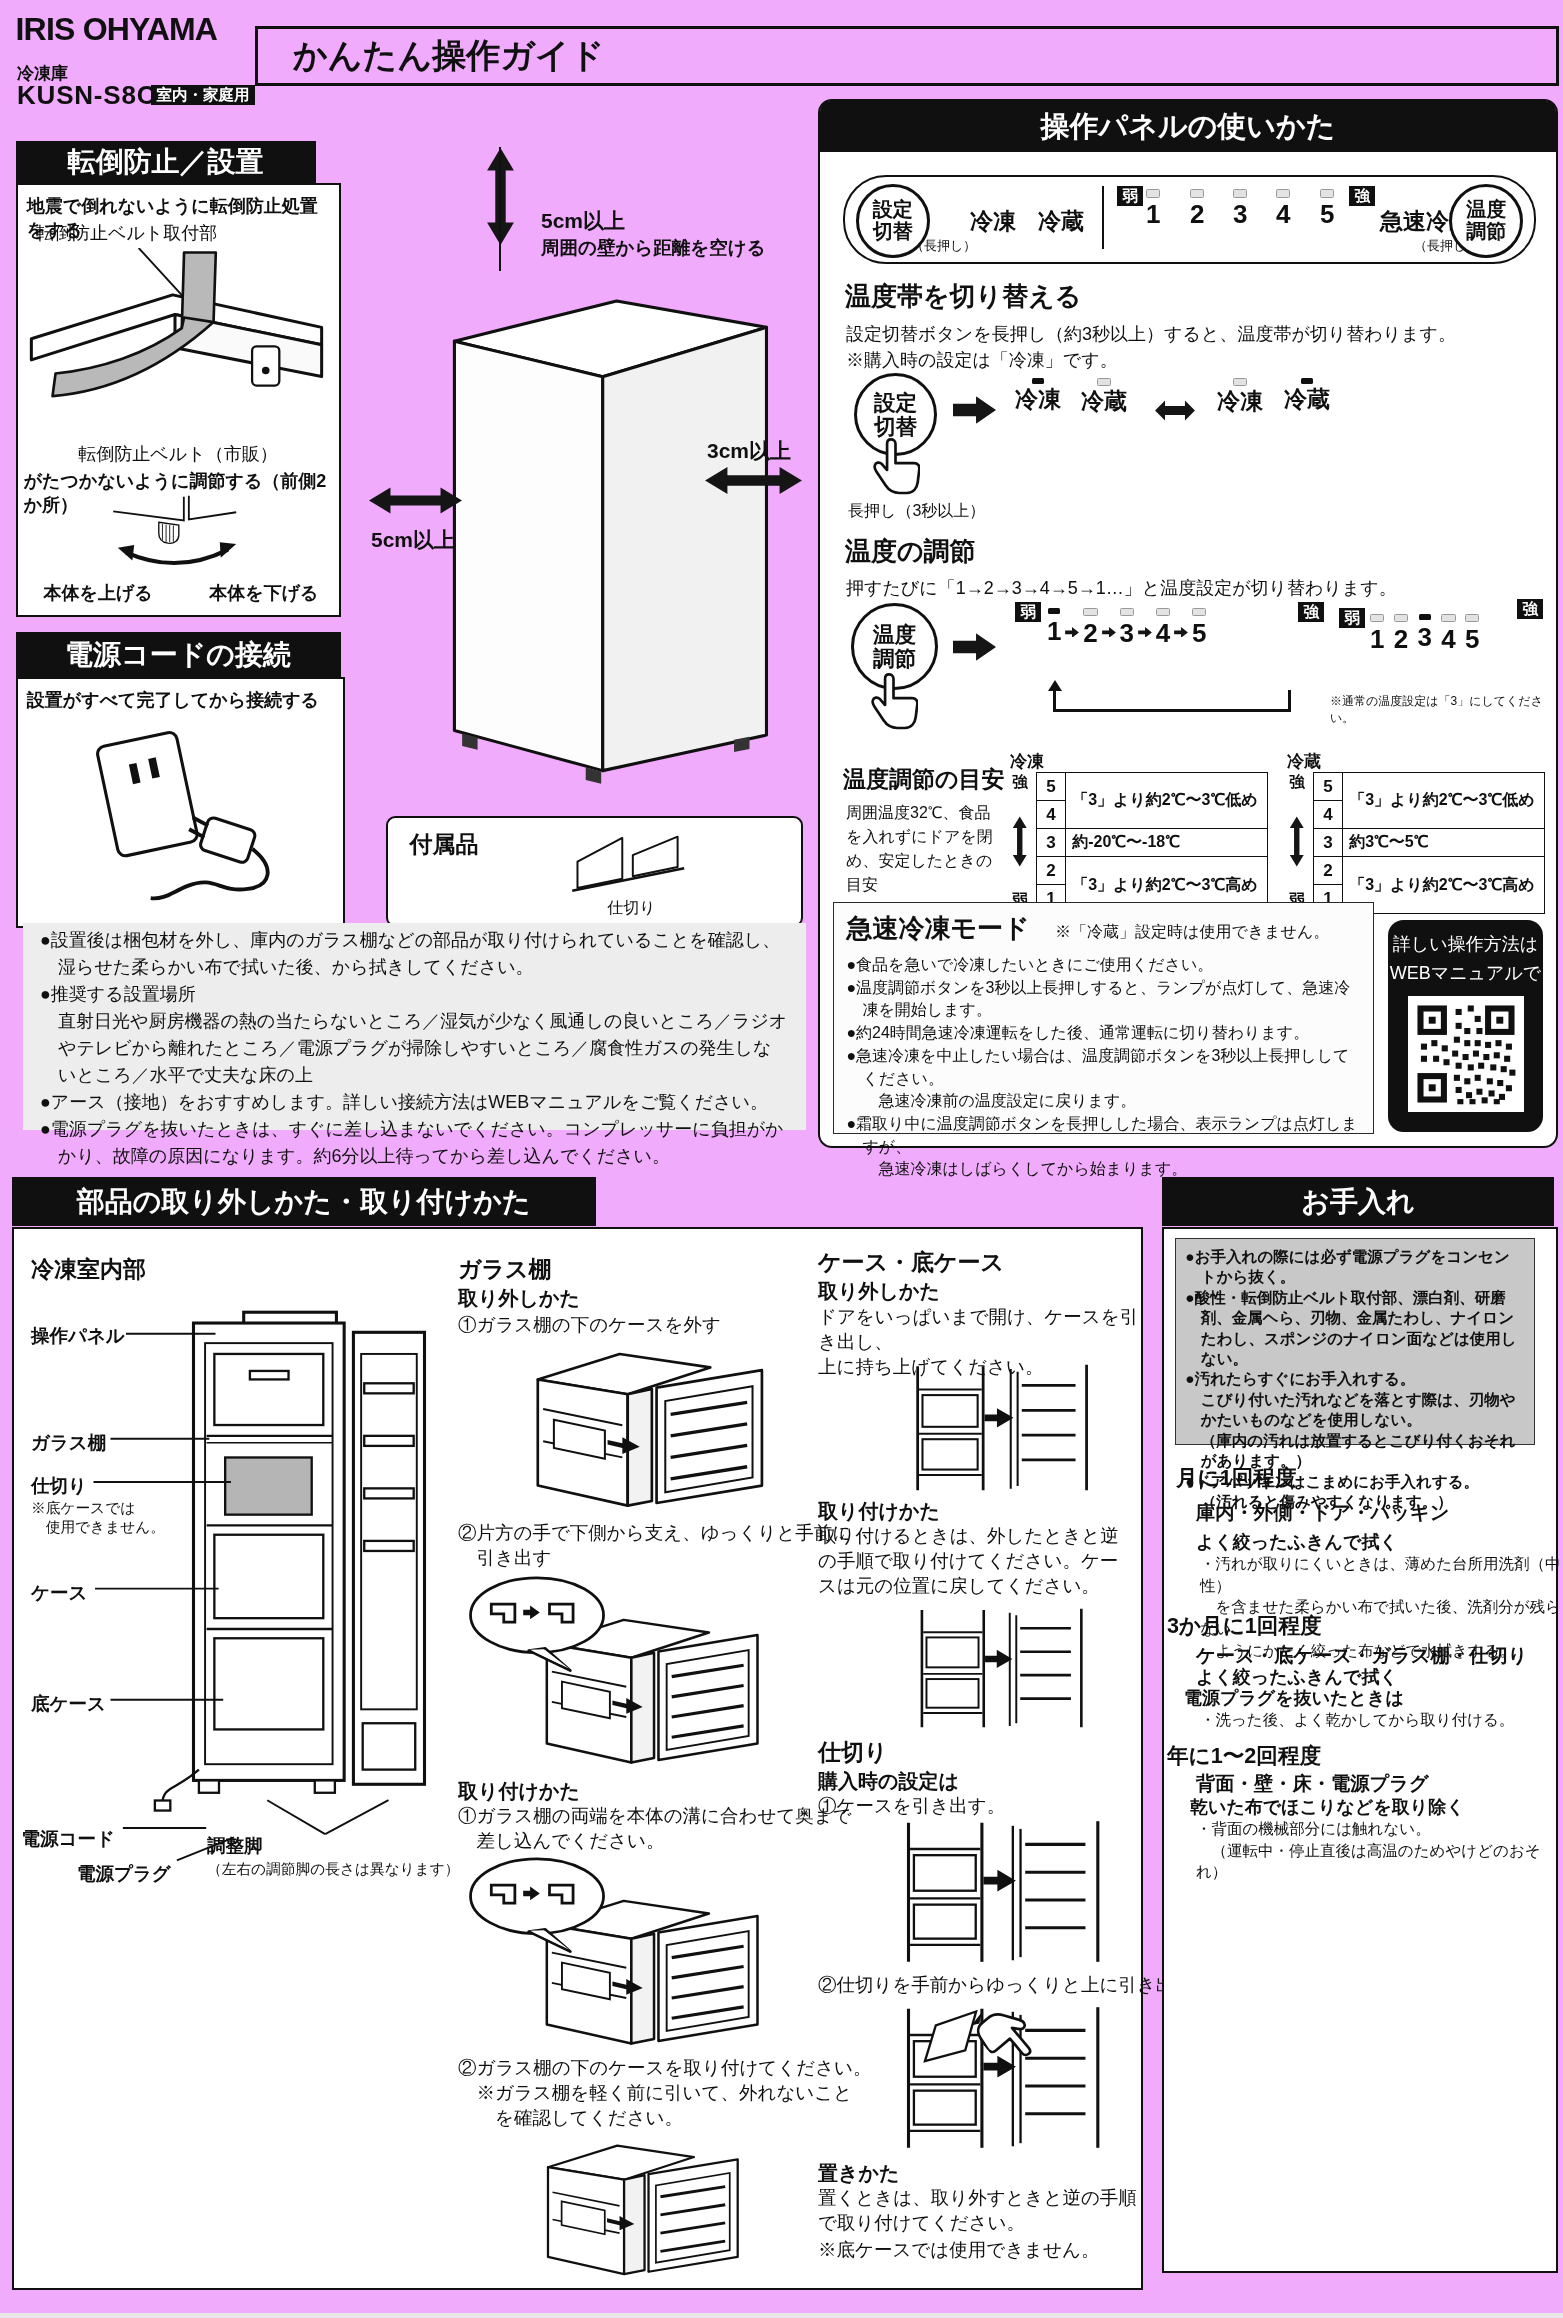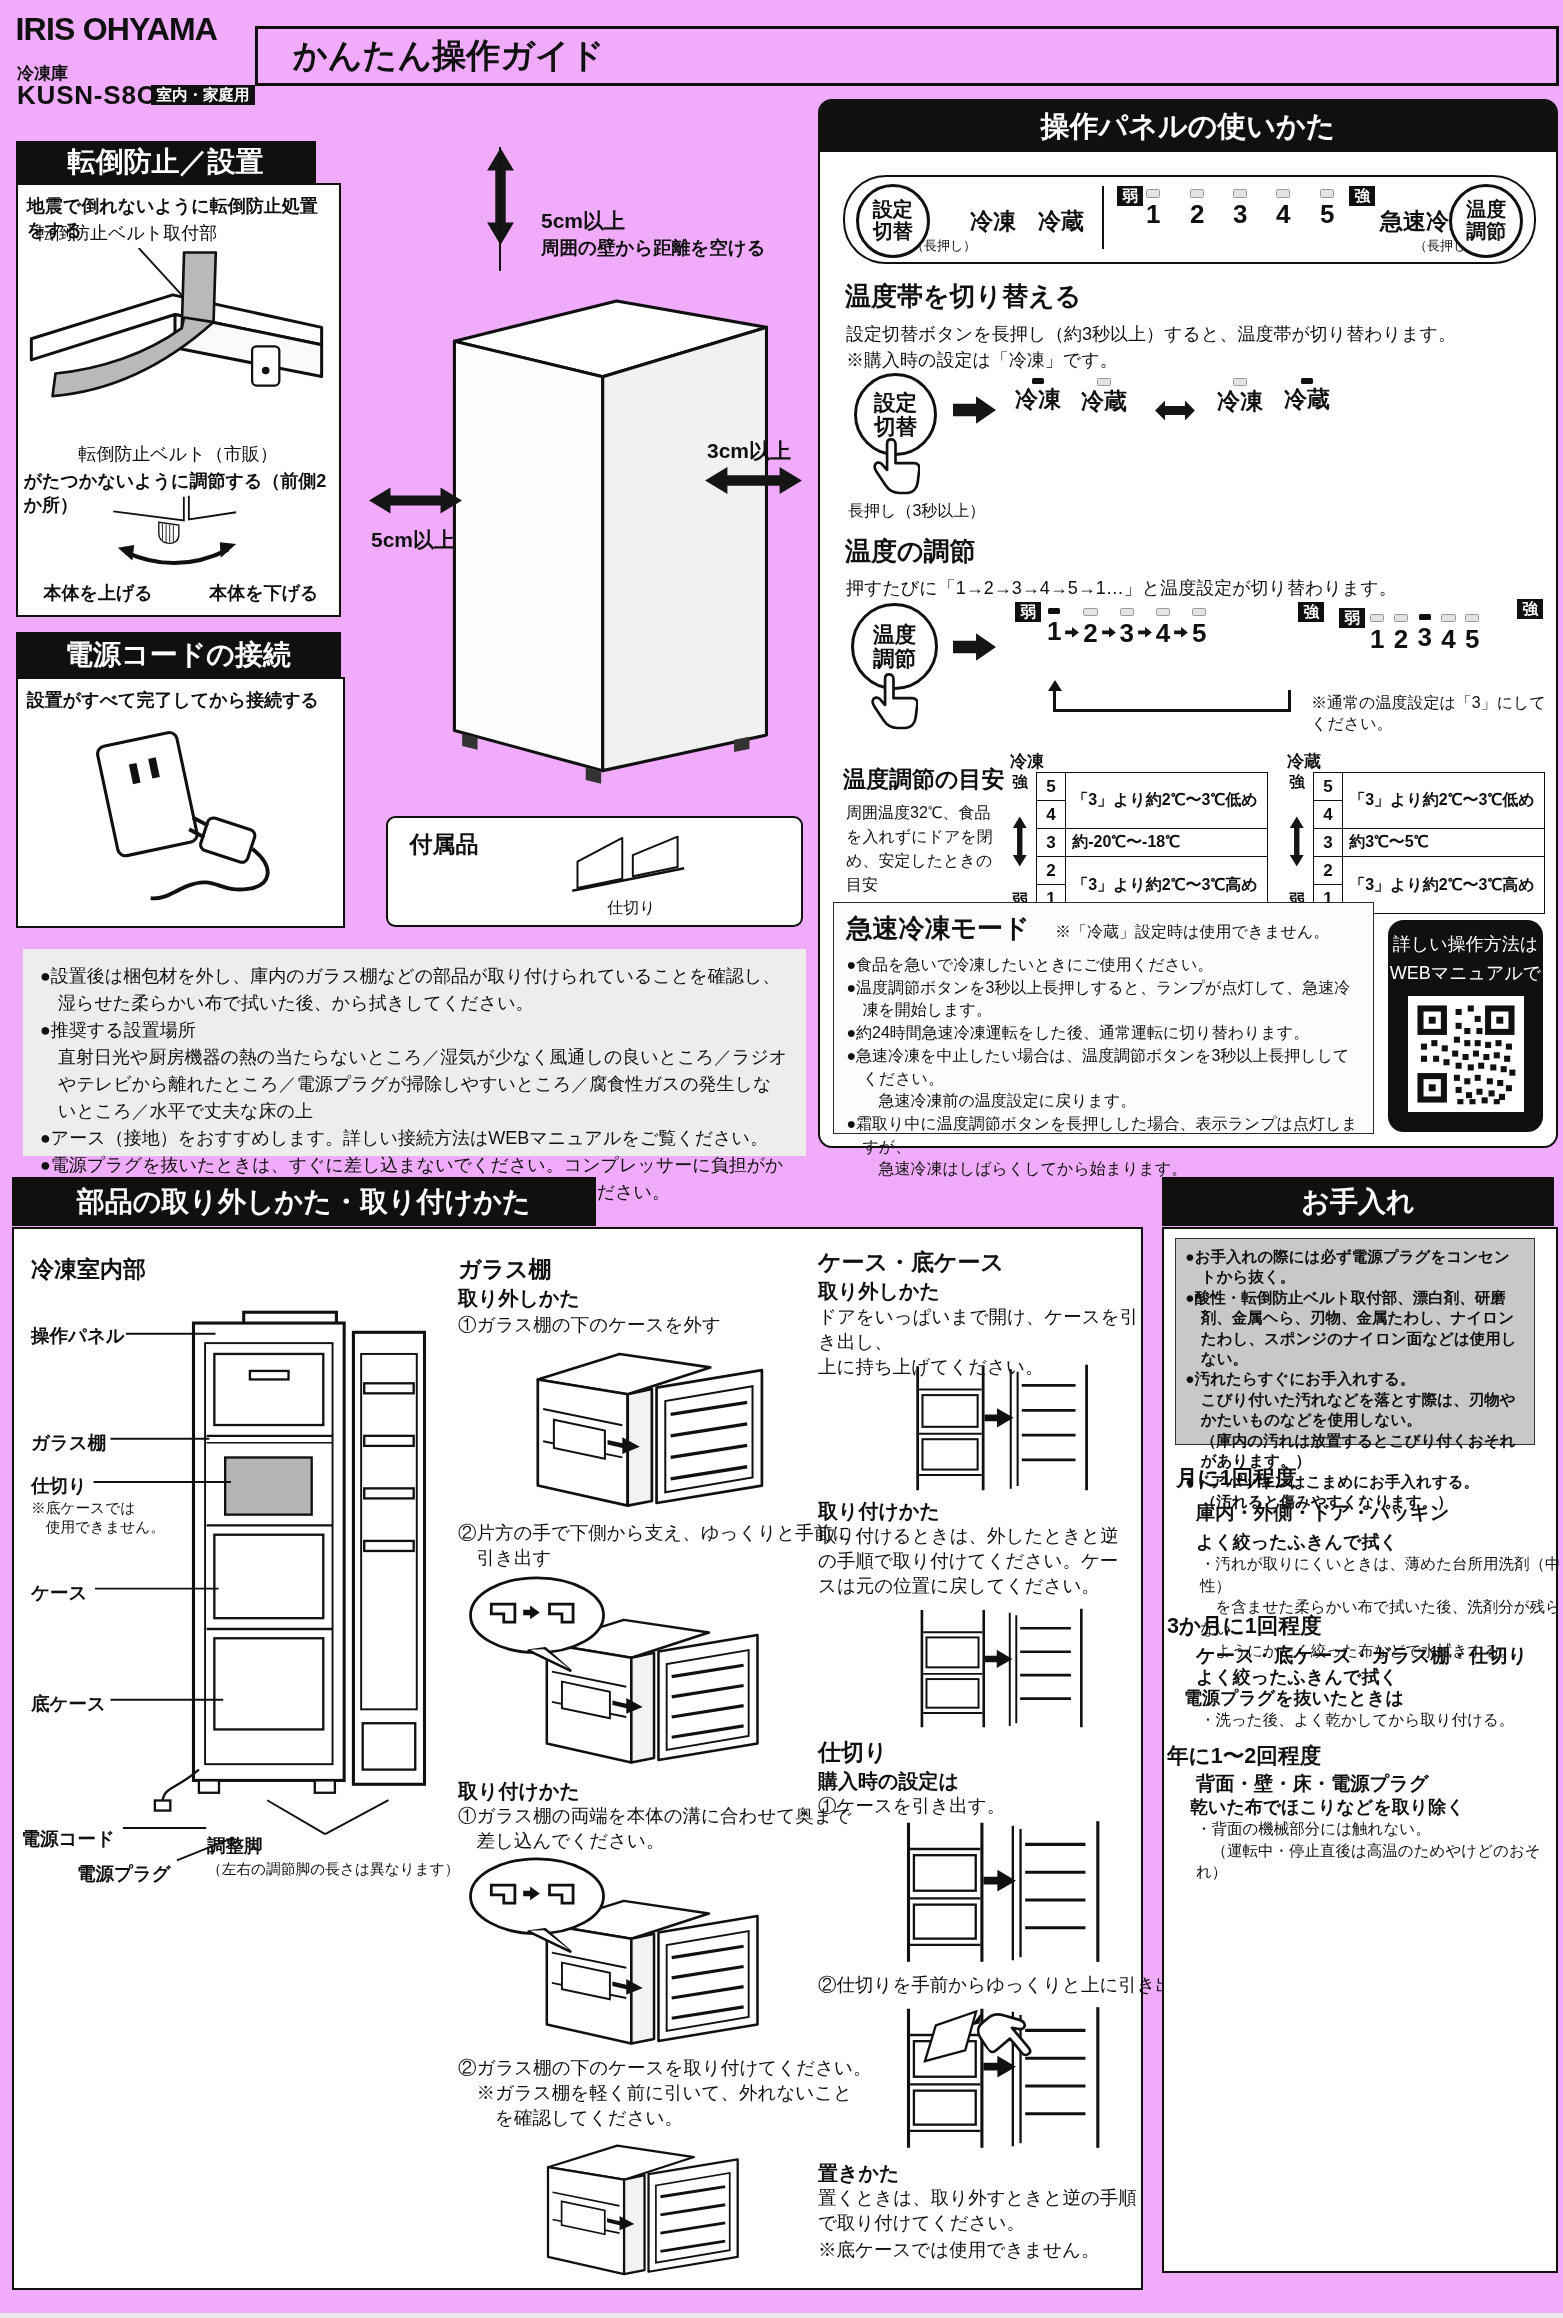--- a/index.html
+++ b/index.html
@@ -322,21 +322,21 @@
   <div class="abs xb" style="left:371px;top:526px;font-size:21px">5cm以上</div>
 
   <div class="box" style="left:386px;top:816px;width:413px;height:107px;border-radius:9.3px">
     <div class="abs xb" style="left:21.6px;top:10.8px;font-size:23px">付属品</div>
     <svg class="abs" style="left:166px;top:12.4px" width="155" height="66" viewBox="0 0 200 85">
         <use href="#i-div"></use>
       </svg>
     <div class="abs" style="left:166px;top:80px;width:155px;text-align:center;font-size:16px">仕切り</div>
   </div>
 
-  <div class="abs" style="left:23px;top:949px;width:783px;height:207px;background:#ededed;padding:14px 17px;box-sizing:border-box;font-size:18px;line-height:1.5">
+  <div class="abs" style="left:23px;top:923px;width:783px;height:207px;background:#ededed;padding:4px 17px;box-sizing:border-box;font-size:18px;line-height:1.5">
     <div class="hang pre">●設置後は梱包材を外し、庫内のガラス棚などの部品が取り付けられていることを確認し、湿らせた柔らかい布で拭いた後、から拭きしてください。</div>
     <div class="hang pre">●推奨する設置場所
 直射日光や厨房機器の熱の当たらないところ／湿気が少なく風通しの良いところ／ラジオやテレビから離れたところ／電源プラグが掃除しやすいところ／腐食性ガスの発生しないところ／水平で丈夫な床の上</div>
     <div class="hang pre">●アース（接地）をおすすめします。詳しい接続方法はWEBマニュアルをご覧ください。</div>
     <div class="hang pre">●電源プラグを抜いたときは、すぐに差し込まないでください。コンプレッサーに負担がかかり、故障の原因になります。約6分以上待ってから差し込んでください。</div>
   </div>
 
   <div class="box" style="left:818px;top:99px;width:736px;height:1045px;border-radius:14px">
     <div class="bar" style="left:0;top:0;width:100%;height:51px;font-size:29px;border-radius:10px 10px 0 0">操作パネルの使いかた</div>
 
@@ -471,21 +471,21 @@
       <div class="numblk">
           <span class="lamp off"></span>
           <span class="n">4</span>
         </div>
       <div class="numblk">
           <span class="lamp off"></span>
           <span class="n">5</span>
         </div>
     </div>
     <div class="tagbox" style="left:697px;top:498px">強</div>
-    <div class="abs" style="left:491px;top:592px;font-size:16px">※通常の温度設定は「3」にしてください。</div>
+    <div class="abs" style="left:510px;top:592px;font-size:12px">※通常の温度設定は「3」にしてください。</div>
 
     <div class="abs xb" style="left:23px;top:663px;font-size:23px">温度調節の目安</div>
     <div class="abs" style="left:26px;top:700px;width:158px;font-size:16px;line-height:1.5">周囲温度32℃、食品を入れずにドアを閉め、安定したときの目安</div>
     <div class="abs b" style="left:190px;top:649px;font-size:17px">冷凍</div>
     <div class="strcol" style="left:187px;top:671px;width:26px;height:139px">
       <span>強</span>
       <svg width="15.5" height="85" viewBox="0 0 20 110">
           <use href="#i-var"></use>
         </svg>
       <span>弱</span>

